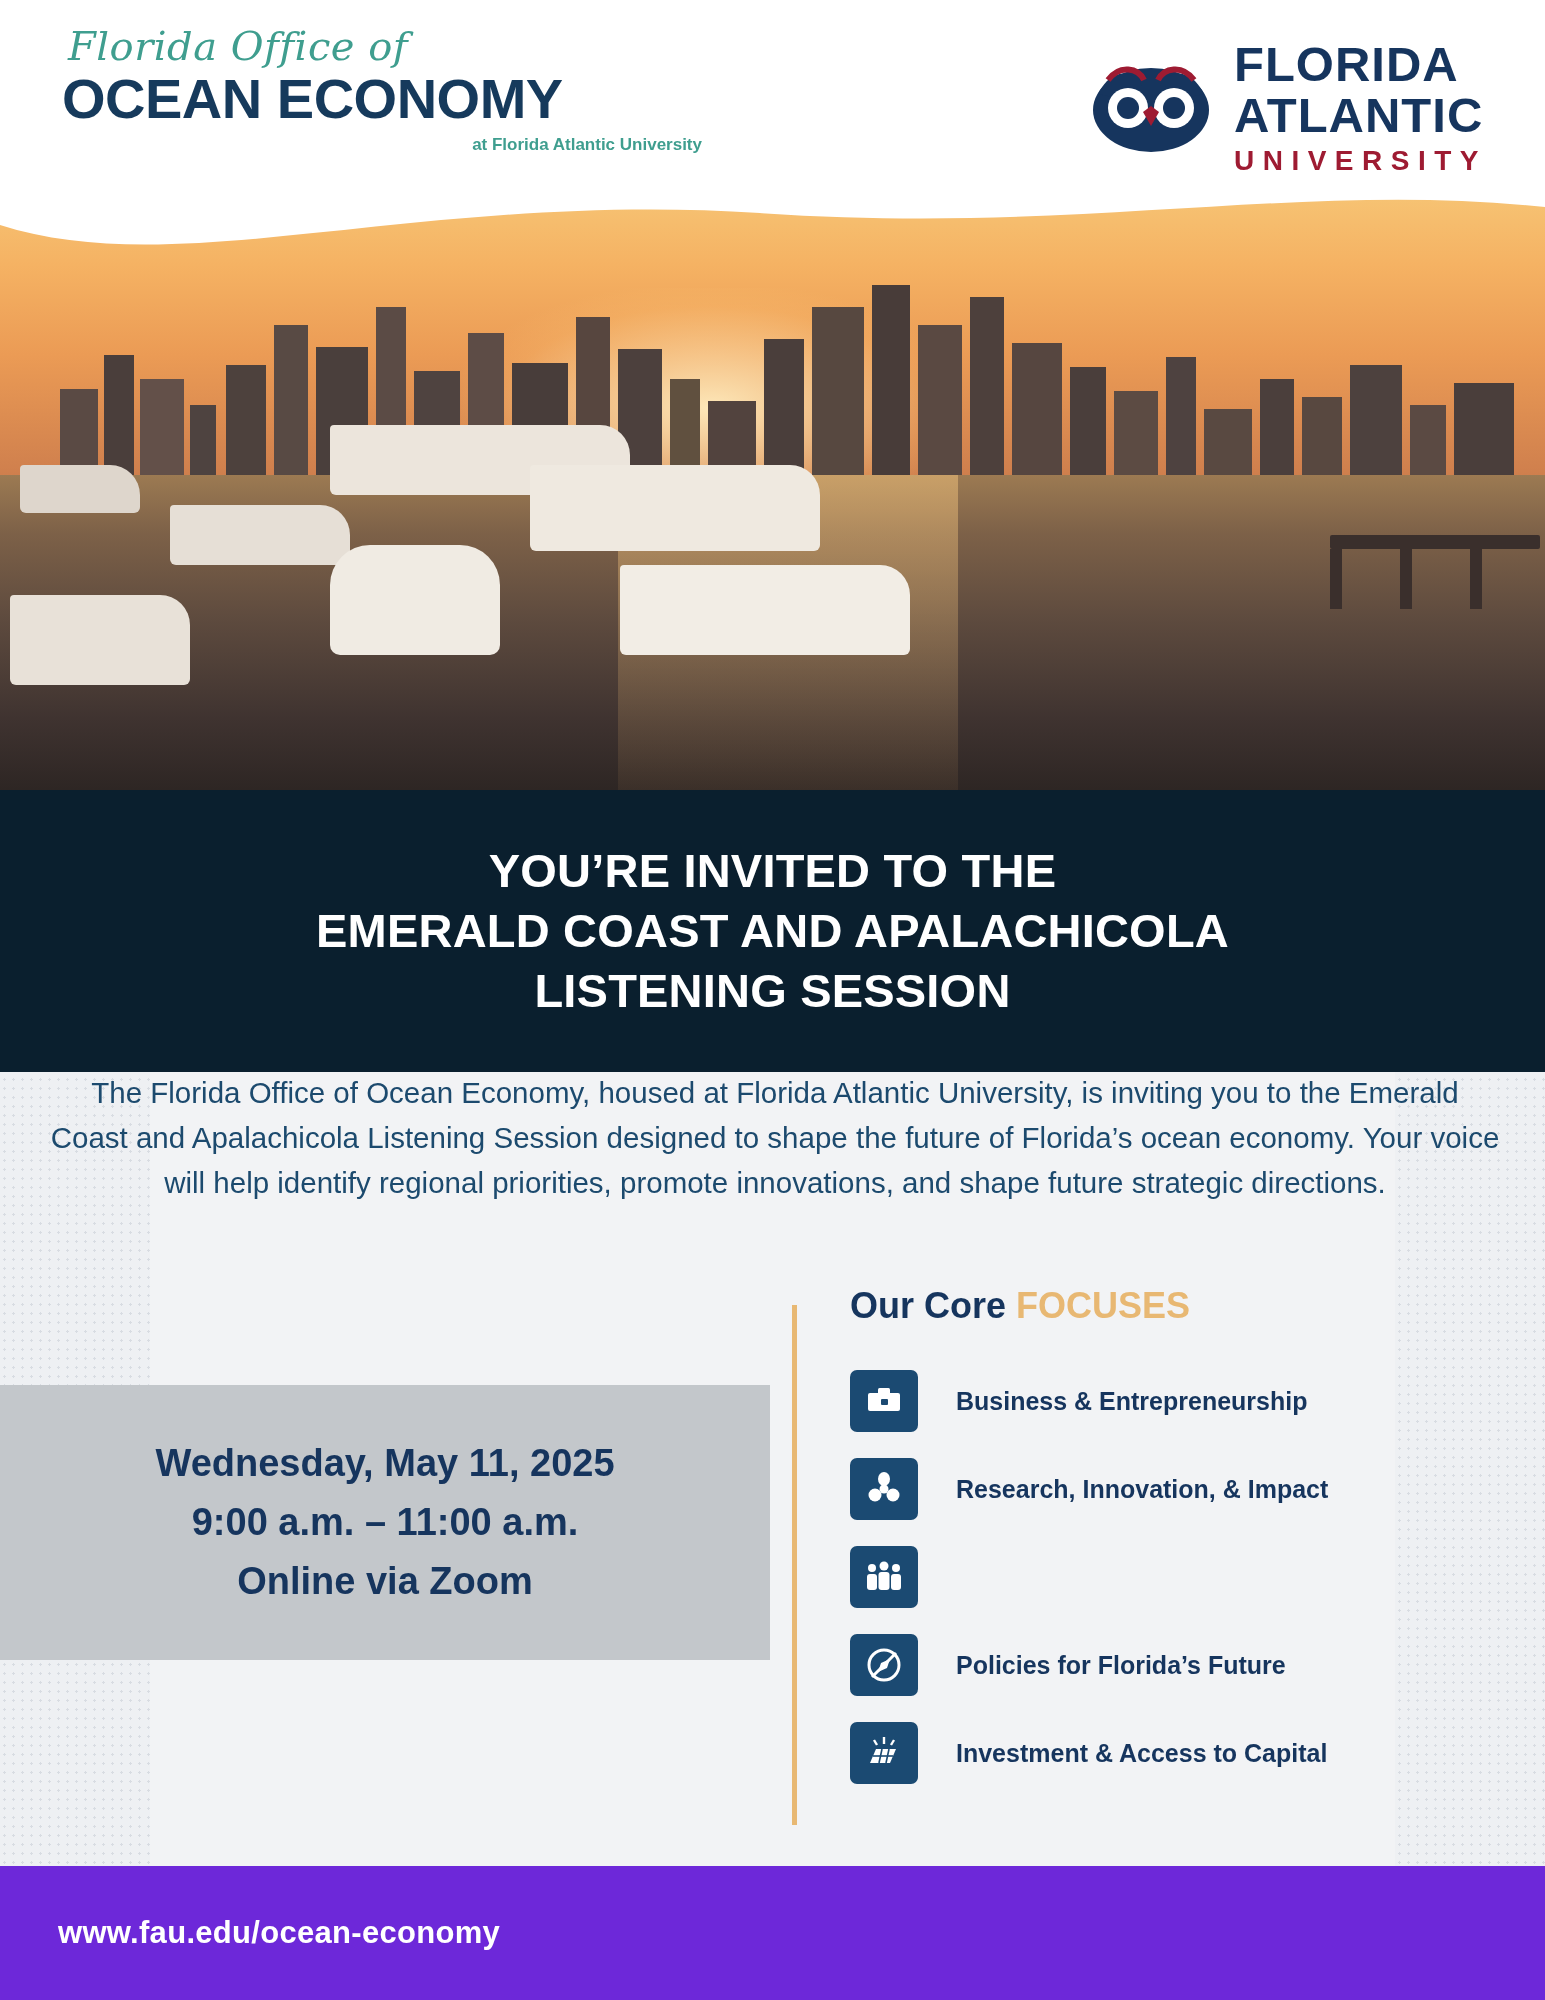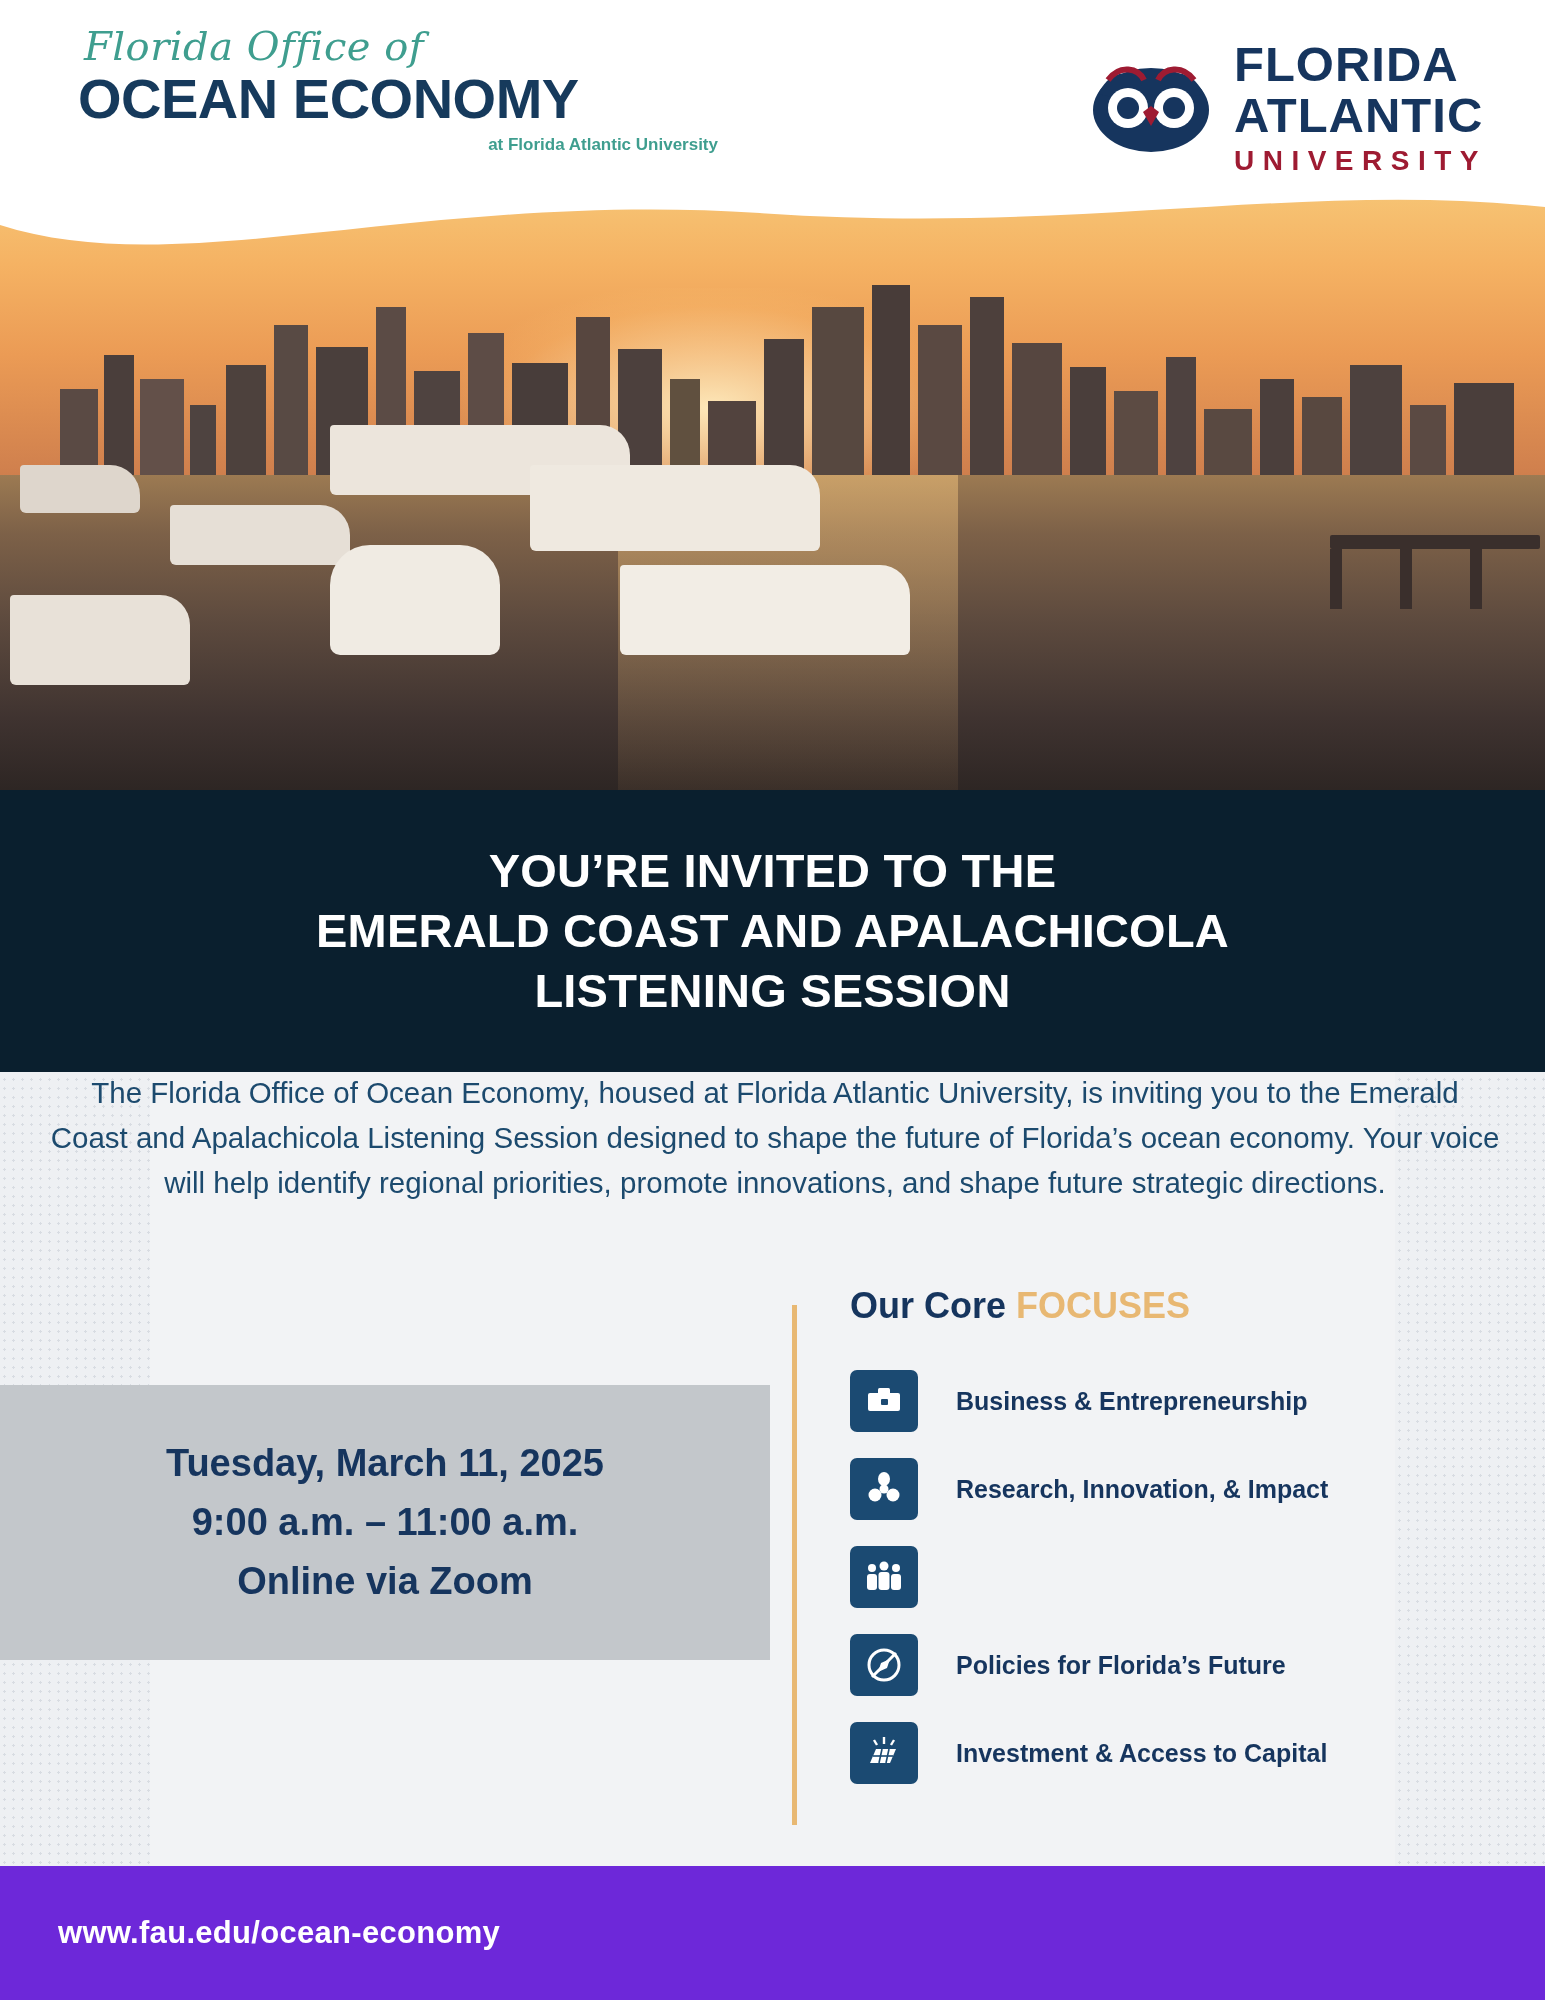--- a/index.html
+++ b/index.html
@@ -13,21 +13,21 @@
     position: relative;
     width: 1545px; height: 2000px;
     background: #ffffff;
   }
 
   
   .header {
     position: absolute; top: 0; left: 0; width: 1545px; height: 222px;
     background: #ffffff; z-index: 5;
   }
-  .logo-block { position: absolute; left: 78px; top: 24px; }
+  .logo-block { position: absolute; left: 62px; top: 24px; }
   .logo-script {
     font-family: "DejaVu Serif", serif;
     font-style: italic;
     font-size: 40px;
     color: #3f9e8f;
     letter-spacing: 0.5px;
     line-height: 1.1;
     padding-left: 6px;
   }
   .logo-main {
@@ -257,21 +257,21 @@
       <div>EMERALD COAST AND APALACHICOLA</div>
       <div>LISTENING SESSION</div>
     </div>
   </div>
 
   <div class="body-area">
     <p class="intro">The Florida Office of Ocean Economy, housed at Florida Atlantic University, is inviting you to the Emerald Coast and Apalachicola Listening Session designed to shape the future of Florida’s ocean economy. Your voice will help identify regional priorities, promote innovations, and shape future strategic directions.</p>
   </div>
 
   <div class="datebox">
-    <div>Tuesday, March 11, 2025</div>
+    <div>Wednesday, May 11, 2025</div>
     <div>9:00 a.m. – 11:00 a.m.</div>
     <div>Online via Zoom</div>
   </div>
 
   <div class="focus-wrap">
     <div class="focus-rule"></div>
     <div class="focus-title">
       <span class="a">Our Core </span><span class="b">FOCUSES</span>
     </div>
     <div class="focus-list">

